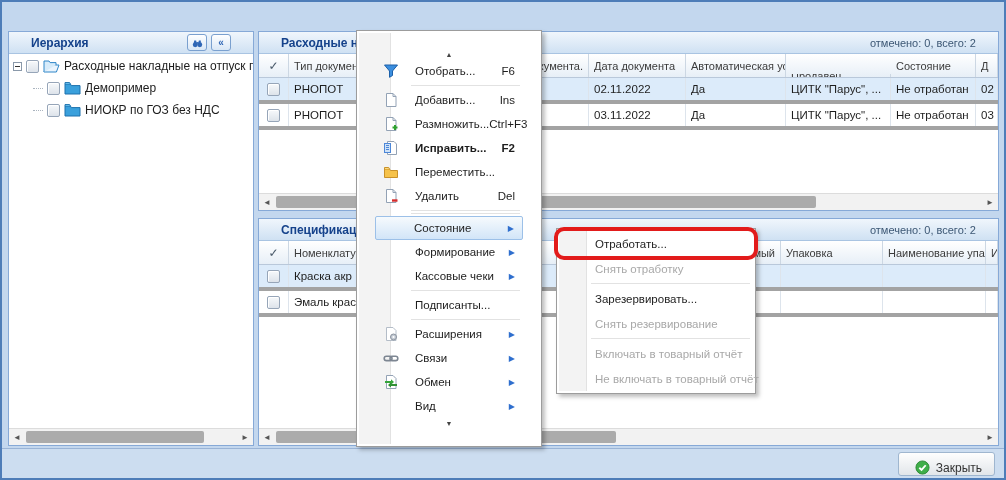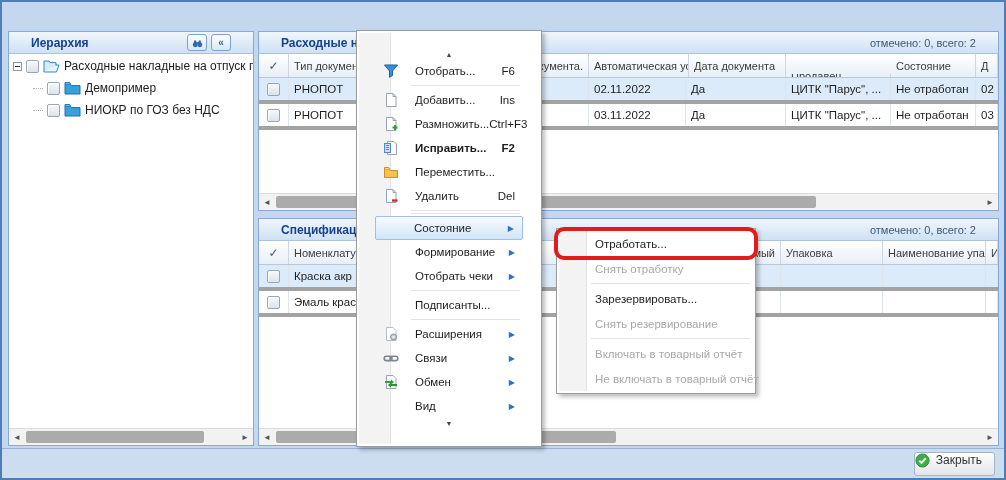--- a/index.html
+++ b/index.html
@@ -88,24 +88,24 @@
          padding-left:36px; padding-right:8px; white-space:nowrap; z-index:1; }
   .smi.disabled { color:#a8a8a8; }
 
   
   .annotation { position:absolute; left:552px; top:225px; width:204px; height:33px;
                 border:4px solid #e21b1b; border-radius:10px; z-index:60; pointer-events:none; }
 
   
   .footer { position:absolute; left:0; right:0; bottom:0; height:30px; background:#ccddf0;
             border-top:1px solid #9ab4d6; }
-  .close-btn { position:absolute; right:9px; top:3px; height:24px; padding:0 12px 0 0;
+  .close-btn { position:absolute; right:9px; top:3px; height:24px; padding:0 12px 0 16px;
                border:1px solid #9fb6cf; border-radius:3px;
                background:linear-gradient(#fefefe,#e2e6ea);
-               display:flex; align-items:flex-start; gap:6px; font-size:12px; color:#333; }
+               display:flex; align-items:flex-end; gap:6px; font-size:12px; color:#333; }
 </style>
 </head>
 <body>
 
 <div class="window">
 
 
   <div class="panel" style="left:6px; top:29px; width:246px; height:415px;">
     <div class="panel-header">
       <span>Иерархия</span>
@@ -163,22 +163,22 @@
 
   <div class="panel" style="left:256px; top:29px; width:741px; height:180px;">
     <div class="panel-header">
       <span>Расходные нак.</span>
       <span class="counter">отмечено: 0, всего: 2</span>
     </div>
     <div class="gridhead">
       <span class="gh checkmark" style="width:30px; justify-content:center;">✓</span>
       <span class="gh" style="width:150px;">Тип докумен</span>
       <span class="gh r" style="width:150px;">кумента.</span>
+      <span class="gh" style="width:97px;">Дата документа</span>
       <span class="gh" style="width:100px;">Автоматическая ус</span>
-      <span class="gh" style="width:97px;">Дата документа</span>
       <span class="gh" style="width:105px;margin-top:20px;">Продавец</span>
       <span class="gh" style="width:85px;">Состояние</span>
       <span class="gh" style="width:22px;">Д</span>
     </div>
     <div class="grow selected">
       <span class="gc" style="width:30px; justify-content:center;">
           <span class="cb"></span>
         </span>
       <span class="gc" style="width:150px;">РНОПОТ</span>
       <span class="gc" style="width:150px;"></span>
@@ -327,21 +327,21 @@
       <span>Состояние</span>
       <span class="arr">▶</span>
     </div>
 
     <div class="mi">
       <span>Формирование</span>
       <span class="arr">▶</span>
     </div>
 
     <div class="mi">
-      <span>Отобрать чеки</span>
+      <span>Кассовые чеки</span>
       <span class="arr">▶</span>
     </div>
     <div class="msep"></div>
 
     <div class="mi">
       <span>Подписанты...</span>
     </div>
     <div class="msep"></div>
 
     <div class="mi">

